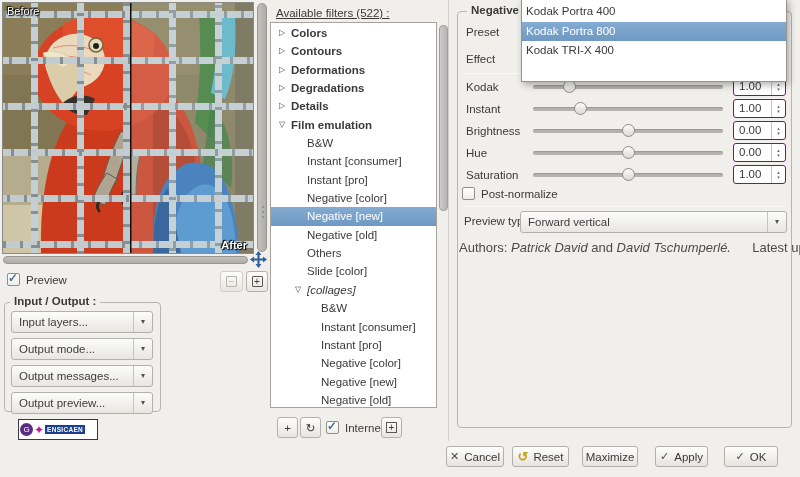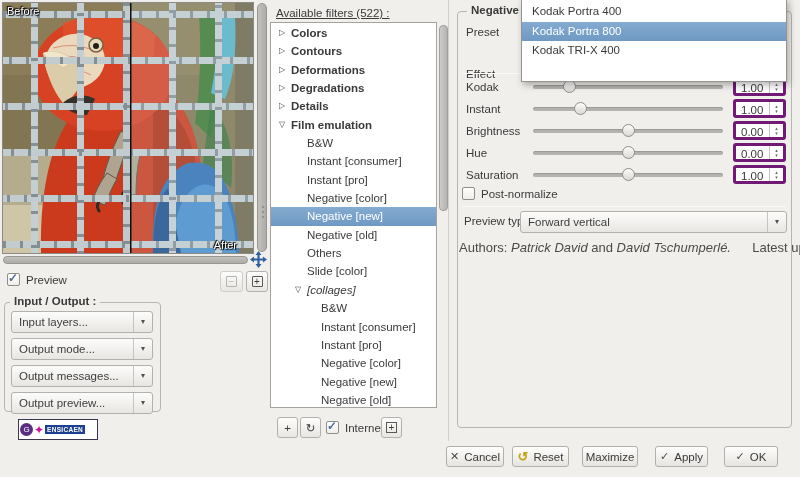--- a/index.html
+++ b/index.html
@@ -7,21 +7,21 @@
   .window{
     position:relative;width:800px;height:477px;background:#f1efec;
     font-family:"Liberation Sans",sans-serif;font-size:11.5px;color:#3a3a3a;
     overflow:hidden;
   }
   
   .preview-frame{position:absolute;left:2px;top:2px;width:252px;height:252px;border:1px solid #8a8a86;background:#737373;cursor:move;}
   .preview-frame svg{display:block;}
   .ba-label{position:absolute;color:#fff;font-size:11px;text-shadow:0 0 2px #000,1px 1px 1px #000,-1px -1px 1px #000;}
   .before-label{left:4px;top:2px;}
-  .after-label{right:16px;bottom:2px;}
+  .after-label{right:6px;bottom:2px;font-weight:bold;}
   .vscroll{position:absolute;left:257px;top:3px;width:10px;height:249px;}
   .vscroll .thumb{position:absolute;inset:0;background:linear-gradient(90deg,#c3c1be,#aeaca9);border:1px solid #98968f;border-radius:5px;}
   .hscroll{position:absolute;left:3px;top:256px;width:245px;height:8px;}
   .hscroll .thumb{position:absolute;inset:0;background:linear-gradient(#c3c1be,#aeaca9);border:1px solid #98968f;border-radius:4px;}
   .move-handle{position:absolute;left:250px;top:251px;width:17px;height:17px;cursor:move;}
   .check-row{position:absolute;left:7px;top:273px;display:flex;align-items:center;gap:6px;}
   .cb{width:13px;height:13px;background:linear-gradient(#fff,#f0eeea);border:1px solid #908e88;border-radius:2px;position:relative;flex:none;}
   .cb .mark{position:absolute;left:0px;top:-3px;font-size:12px;font-weight:bold;color:#4e6f94;}
   .sq-btn{position:absolute;top:271px;height:21px;border:1px solid #b3b1ad;border-radius:3px;background:linear-gradient(#fdfdfc,#e8e6e2);display:flex;align-items:center;justify-content:center;}
   .sq-btn .sq{width:11px;height:11px;border:1px solid #5a5853;border-radius:1px;font-size:10px;line-height:9px;text-align:center;color:#3a3a3a;}
@@ -57,32 +57,32 @@
   .pane-border{position:absolute;left:448px;top:0;width:1px;height:441px;background:#d2d0cc;}
   .settings-box{position:absolute;left:457px;top:11px;width:335px;height:417px;border:1px solid #b7b5b0;border-radius:4px;}
   .settings-title{position:absolute;left:467px;top:4px;background:#f1efec;padding:0 4px;font-weight:bold;}
   .row-label{position:absolute;left:466px;}
   .sep{position:absolute;left:462px;width:324px;height:1px;background:#dbd9d5;border-bottom:1px solid #fbfaf8;}
   .sliders{position:absolute;left:458px;top:76px;width:334px;}
   .slider-row{position:relative;height:22px;}
   .slider-row .lbl{position:absolute;left:8px;top:0;line-height:22px;}
   .slider-track{position:absolute;left:75px;top:9px;width:190px;height:4px;background:#b5b3b0;border-radius:2px;box-shadow:inset 0 1px 1px rgba(0,0,0,.15);cursor:pointer;}
   .slider-thumb{position:absolute;top:-5px;width:13px;height:13px;border-radius:50%;background:linear-gradient(#fcfcfb,#dbd9d5);border:1px solid #8f8d88;cursor:grab;}
-  .spin{position:absolute;left:275px;top:1px;width:53px;height:19px;background:#fff;border:3px solid #701a75;border-radius:3px;}
+  .spin{position:absolute;left:275px;top:1px;width:53px;height:19px;background:#fff;border:1px solid #701a75;border-radius:3px;}
   .spin .val{position:absolute;left:5px;top:0;line-height:17px;}
   .spin .btns{position:absolute;right:0;top:0;width:14px;height:100%;border-left:1px solid #c6c4bf;display:flex;flex-direction:column;align-items:center;justify-content:center;color:#6b6964;font-size:5px;line-height:5px;cursor:pointer;}
   .post-row{position:absolute;left:462px;top:187px;display:flex;align-items:center;gap:6px;}
   .ptype-label{position:absolute;left:464px;top:215px;}
   .ptype-combo{position:absolute;left:520px;top:211px;width:267px;height:22px;margin:0;}
   .authors{position:absolute;left:459px;top:240px;font-size:13px;color:#4a4a48;white-space:nowrap;}
   .authors .it{font-style:italic;}
   .authors .gap{display:inline-block;width:14px;}
   
   .popup{position:absolute;left:521px;top:-2px;width:266px;height:84px;background:#fff;border:1px solid #96948f;box-shadow:2px 3px 7px rgba(0,0,0,.3);padding-top:3px;z-index:50;}
-  .popup-item{height:19.5px;line-height:19.5px;padding-left:10px;cursor:pointer;color:#3a3a3a;}
+  .popup-item{height:19.5px;line-height:19.5px;padding-left:4px;cursor:pointer;color:#3a3a3a;}
   .popup-item.hl{background:linear-gradient(#84abd1,#6f99c3);color:#fff;}
   
   .act-btn{position:absolute;top:446px;height:21px;border:1px solid #b2b0ab;border-radius:3px;background:linear-gradient(#fefefd,#e6e4e0);display:flex;align-items:center;justify-content:center;gap:5px;color:#3a3a3a;cursor:pointer;}
   .act-btn .ic{font-size:11px;color:#4c4a46;}
   .act-btn .ic.reset{color:#c8a213;font-weight:bold;font-size:13px;}
 </style>
 </head>
 <body>
 
 <div class="window">
@@ -304,21 +304,21 @@
     <span>Internet</span>
   </div>
   <div class="ftoolbar-btn" style="left:381px;">
     <span class="sq" style="width:11px;height:11px;border:1px solid #5a5853;font-size:10px;line-height:9px;text-align:center;display:block;">+</span>
   </div>
 
   <div class="settings-box"></div>
   <div class="settings-title">Negative [new]</div>
 
   <div class="row-label" style="top:26px;">Preset</div>
-  <div class="row-label" style="top:68px;">Effect</div>
+  <div class="row-label" style="top:53px;">Effect</div>
   <div class="sep" style="top:73px;"></div>
 
   <div class="sliders">
       <div class="slider-row">
         <span class="lbl">Kodak</span>
         <div class="slider-track">
           <div class="slider-thumb" style="left: 29.6px;"></div>
         </div>
         <div class="spin">
           <span class="val">1.00</span>

